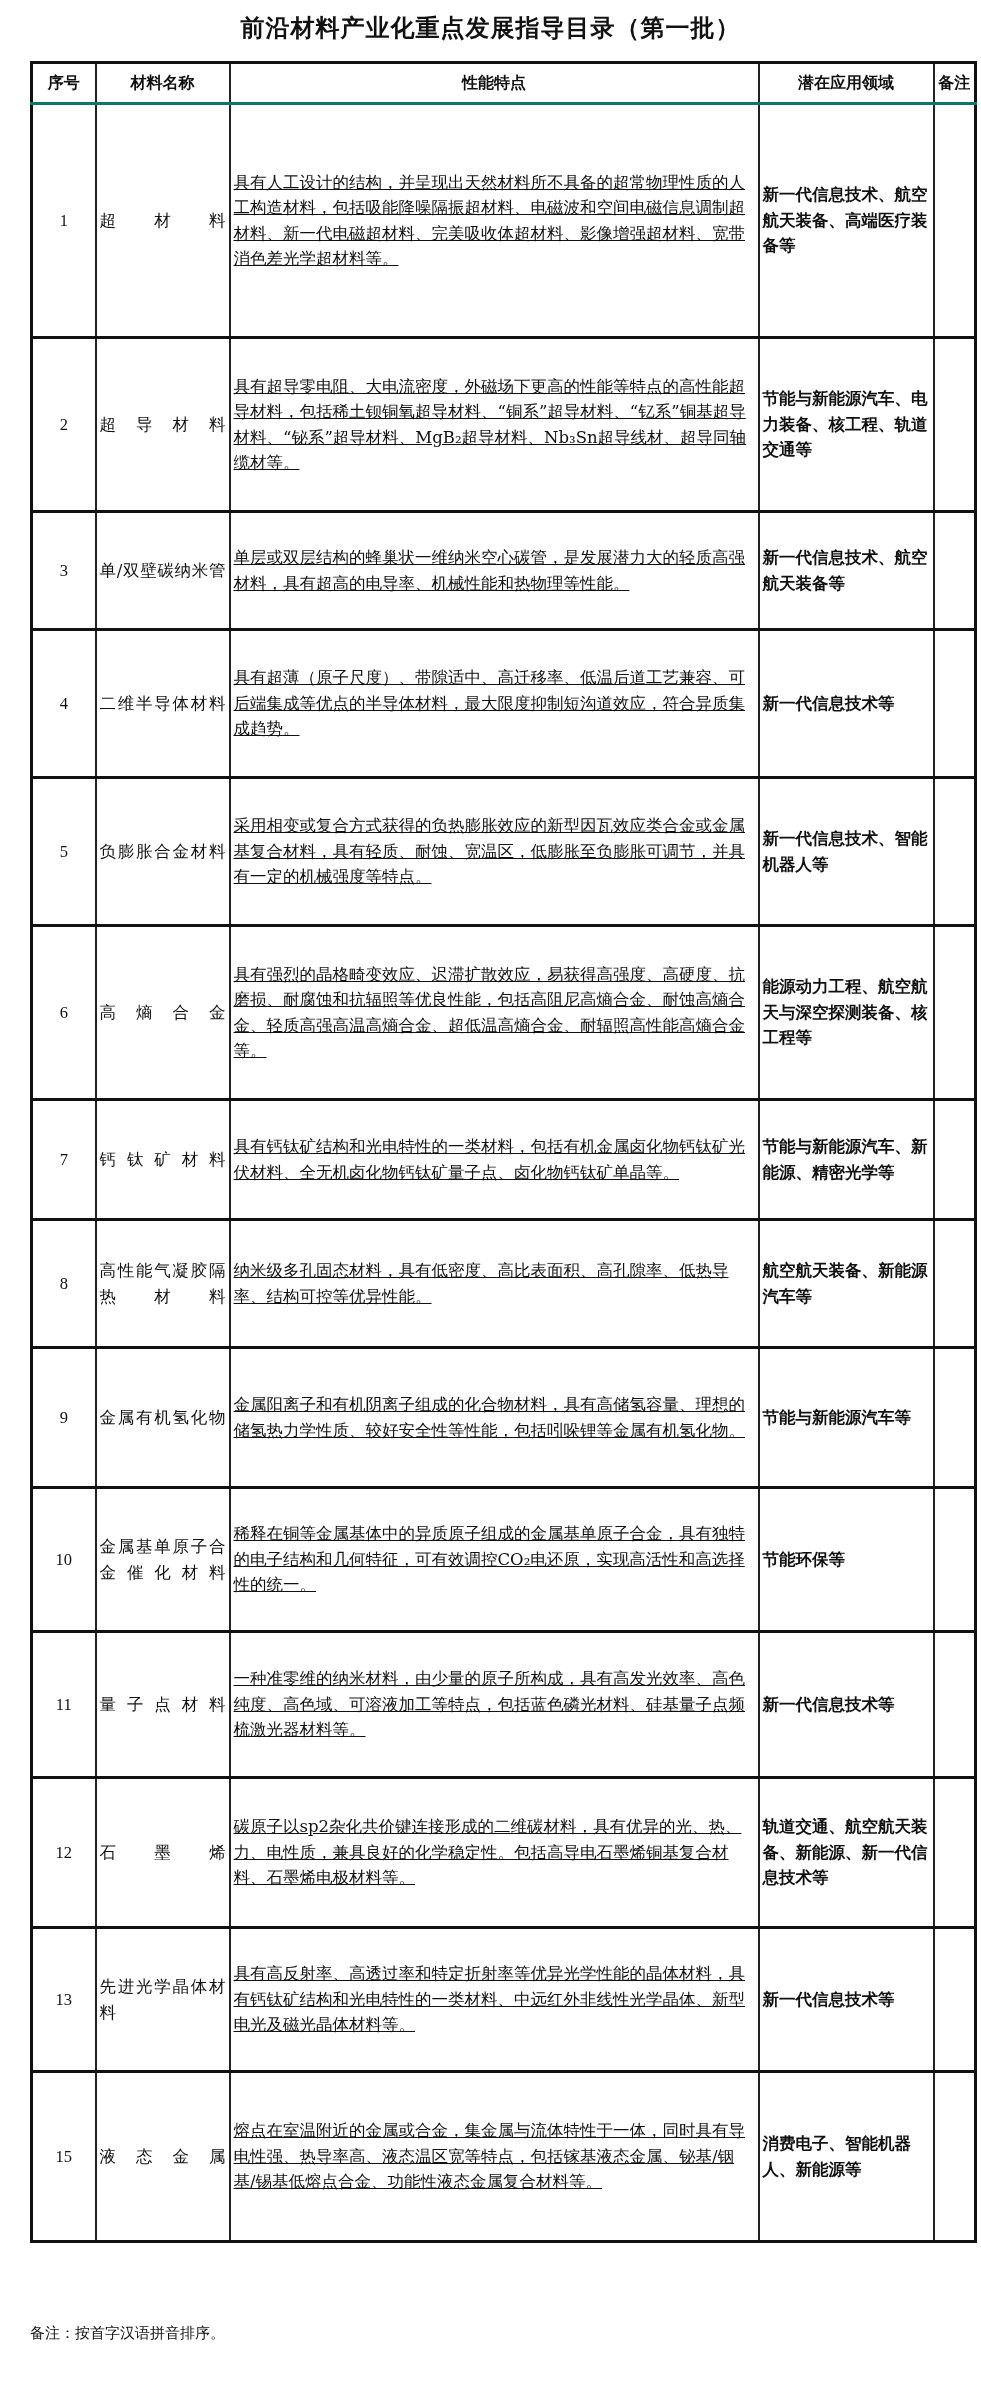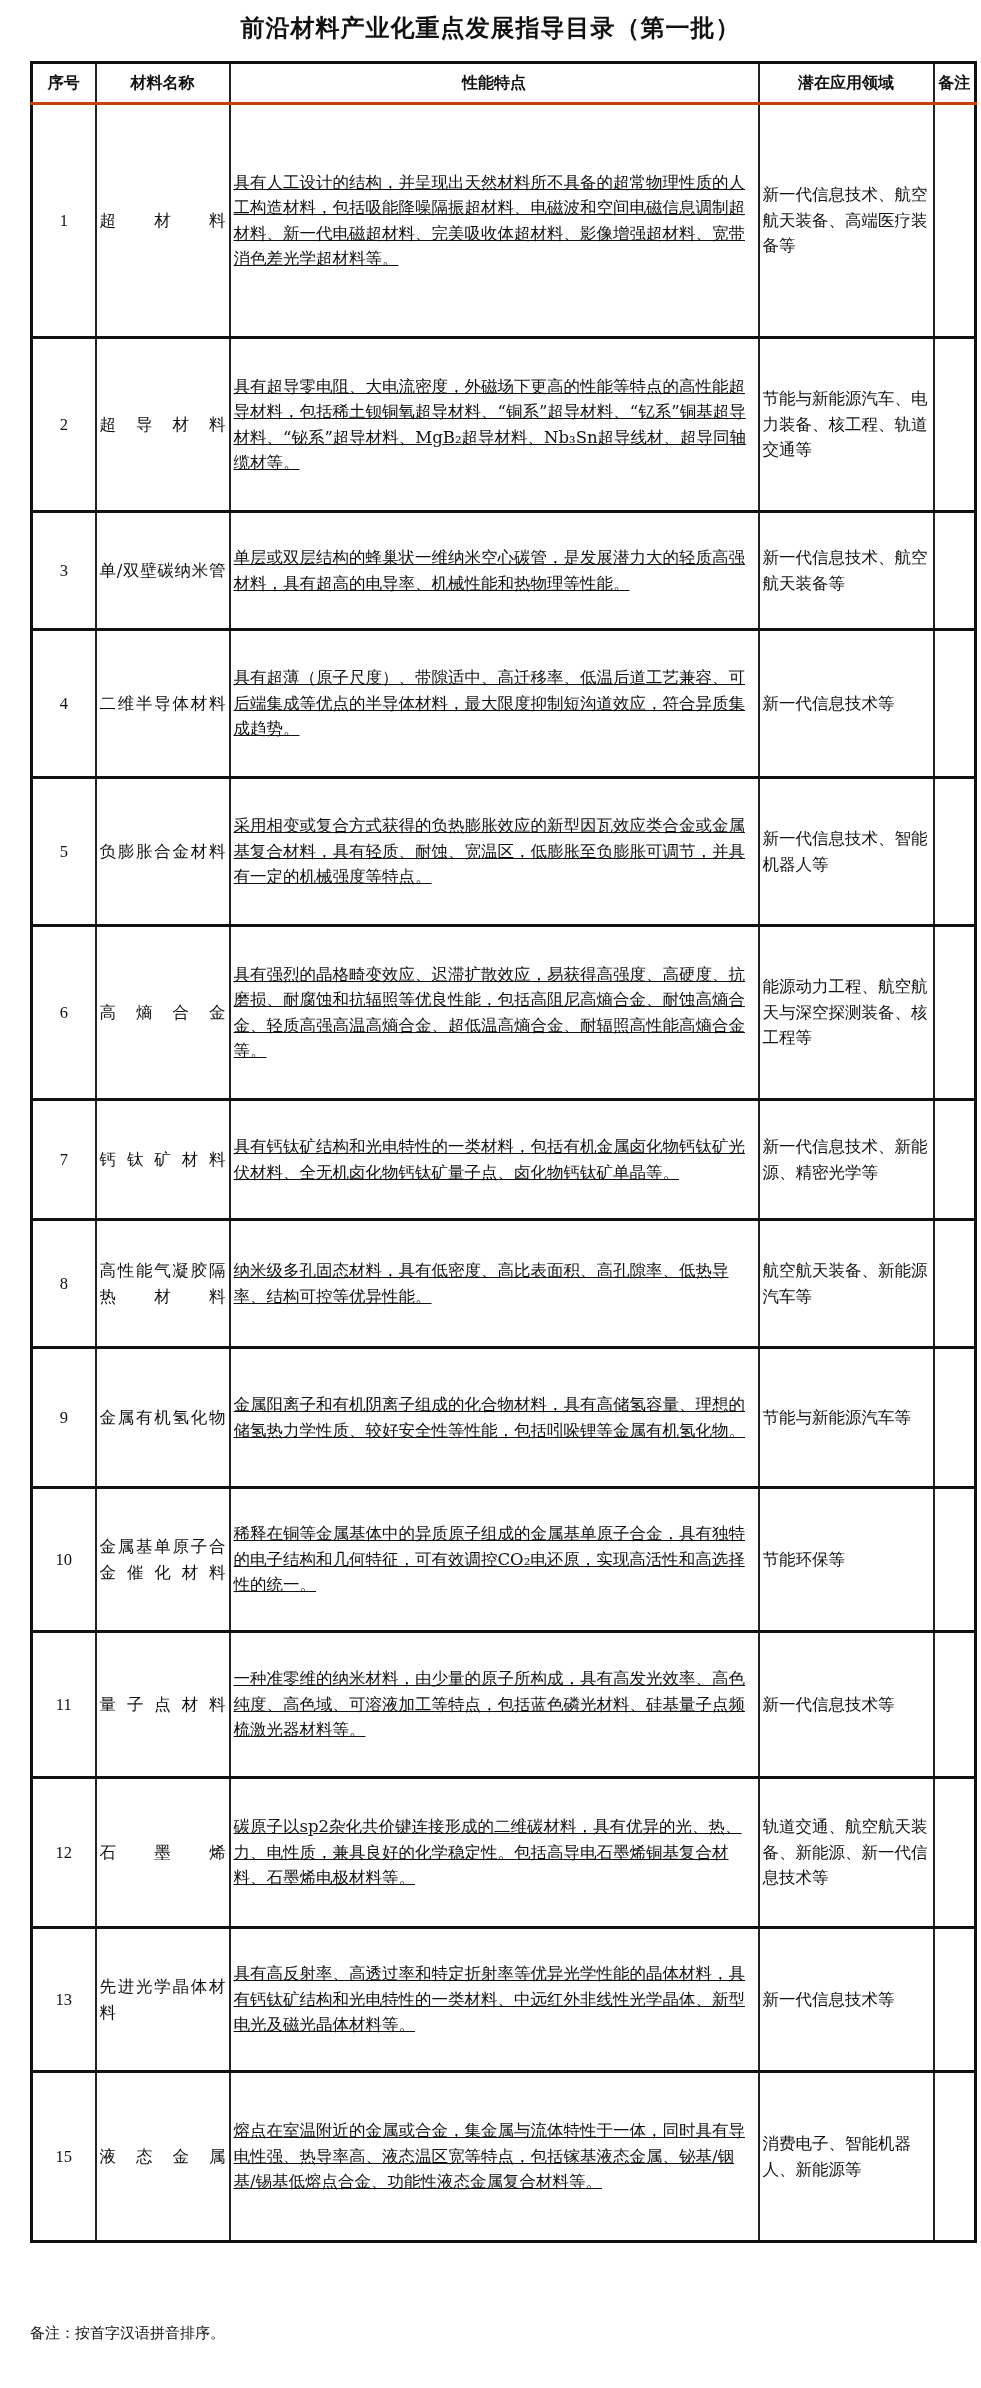--- a/index.html
+++ b/index.html
@@ -21,26 +21,26 @@
   table.catalog th, table.catalog td {
     border: 2px solid #222;
     font-size: 16.5px; line-height: 25.5px;
     padding: 2px 3px;
     vertical-align: middle;
   }
   table.catalog th {
     font-family: "DejaVu Sans", "Liberation Sans", sans-serif;
     font-weight: bold; font-size: 16px; height: 34px; text-align: center;
   }
-  table.catalog tr.head { border-bottom: 3px solid #c2410c; margin-top: 18px; }
+  table.catalog tr.head { border-bottom: 3px solid #0f766e; margin-top: 18px; }
   table.catalog tbody tr { border-bottom: 3px solid #111; }
   td.no { text-align: center; font-family: "Liberation Serif", serif; font-size: 18px; }
   td.name { text-align: justify; text-align-last: justify; }
   td.feat { text-align: left; text-decoration: underline; }
-  td.app { text-align: left; }
+  td.app { text-align: left; font-weight: bold; }
   td.note { }
   .footnote {
     position: absolute; left: 30px; top: 2324px;
     font-size: 15px; font-family: "DejaVu Sans", "Liberation Sans", sans-serif;
   }
 </style>
 </head>
 <body>
 
 <div class="title">前沿材料产业化重点发展指导目录（第一批）</div>
@@ -102,21 +102,21 @@
         <td class="no">6</td>
         <td class="name">高熵合金</td>
         <td class="feat">具有强烈的晶格畸变效应、迟滞扩散效应，易获得高强度、高硬度、抗磨损、耐腐蚀和抗辐照等优良性能，包括高阻尼高熵合金、耐蚀高熵合金、轻质高强高温高熵合金、超低温高熵合金、耐辐照高性能高熵合金等。</td>
         <td class="app">能源动力工程、航空航天与深空探测装备、核工程等</td>
         <td class="note"></td>
       </tr>
       <tr style="height: 120px;">
         <td class="no">7</td>
         <td class="name">钙钛矿材料</td>
         <td class="feat">具有钙钛矿结构和光电特性的一类材料，包括有机金属卤化物钙钛矿光伏材料、全无机卤化物钙钛矿量子点、卤化物钙钛矿单晶等。</td>
-        <td class="app">新一代信息技术、新能源、精密光学等</td>
+        <td class="app">节能与新能源汽车、新能源、精密光学等</td>
         <td class="note"></td>
       </tr>
       <tr style="height: 128px;">
         <td class="no">8</td>
         <td class="name">高性能气凝胶隔热材料</td>
         <td class="feat">纳米级多孔固态材料，具有低密度、高比表面积、高孔隙率、低热导率、结构可控等优异性能。</td>
         <td class="app">航空航天装备、新能源汽车等</td>
         <td class="note"></td>
       </tr>
       <tr style="height: 140px;">

